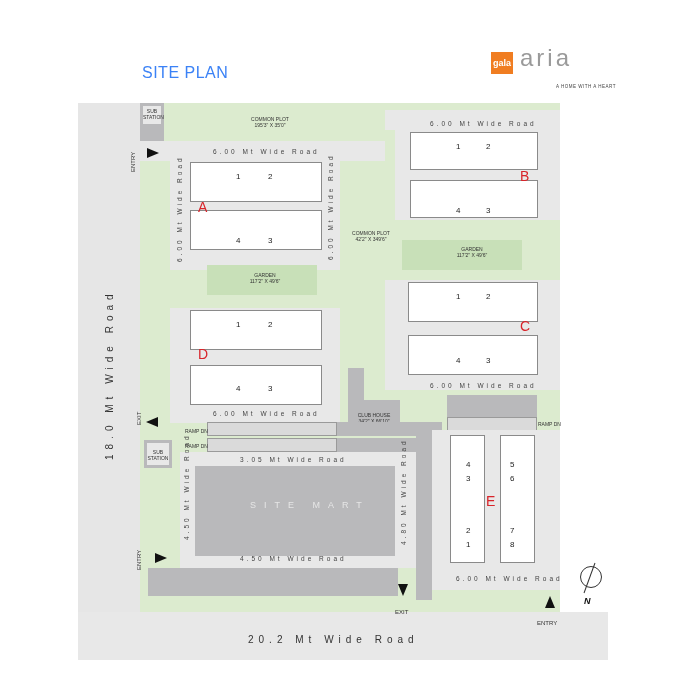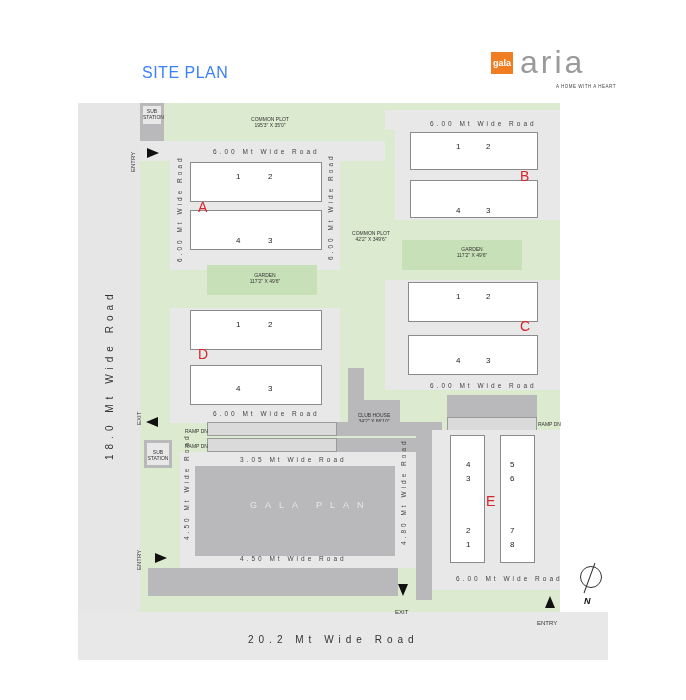--- a/index.html
+++ b/index.html
@@ -12,21 +12,21 @@
   .road{background:#e8e8e8;}
   .dark{background:#b9b9bb;}
   .bld{background:#ffffff;border:1px solid #8a8a8a;box-sizing:border-box;}
   .title{font-size:16px;color:#3b82f6;letter-spacing:0.5px;}
   .rl{font-size:6.5px;color:#444;letter-spacing:3px;white-space:nowrap;}
   .vert{transform:rotate(-90deg);transform-origin:left top;}
   .tag{font-size:5px;color:#333;text-align:center;line-height:6px;}
   .blk{color:#d8242a;font-size:14px;}
   .unit{font-size:8px;color:#222;}
   .logo-box{background:#f07d21;color:#fff;font-size:9px;font-weight:bold;text-align:center;line-height:22px;}
-  .logo-text{font-size:32px;color:#9a9a9a;letter-spacing:3px;font-weight:300;}
+  .logo-text{font-size:24px;color:#9a9a9a;letter-spacing:3px;font-weight:300;}
   .slogan{font-size:4.5px;color:#444;letter-spacing:0.5px;}
   .bigroad{font-size:10px;color:#333;letter-spacing:5px;white-space:nowrap;}
   .ramp{background:#dadada;border:1px solid #9a9a9a;box-sizing:border-box;}
 </style>
 </head>
 <body>
 
 <div class="abs sheet"></div>
 <div class="abs white" style="left:78px;top:35px;width:530px;height:68px;"></div>
 <div class="abs white" style="left:560px;top:103px;width:48px;height:512px;"></div>
@@ -123,21 +123,21 @@
 <div class="abs tag" style="left:185px;top:443px;">RAMP DN</div>
 <div class="abs dark" style="left:447px;top:395px;width:90px;height:22px;"></div>
 <div class="abs ramp" style="left:447px;top:417px;width:90px;height:14px;"></div>
 <div class="abs tag" style="left:538px;top:421px;">RAMP DN</div>
 
 <div class="abs dark" style="left:144px;top:440px;width:28px;height:28px;"></div>
 <div class="abs road tag" style="left:147px;top:443px;width:22px;height:16px;padding-top:6px;">SUB STATION</div>
 
 <div class="abs road" style="left:180px;top:452px;width:255px;height:116px;"></div>
 <div class="abs dark" style="left:195px;top:466px;width:200px;height:90px;"></div>
-<div class="abs" style="left:250px;top:500px;font-size:9px;color:#e6e6e6;letter-spacing:8px;">GALA PLAN</div>
+<div class="abs" style="left:250px;top:500px;font-size:9px;color:#e6e6e6;letter-spacing:8px;">SITE MART</div>
 <div class="abs rl" style="left:240px;top:456px;">3.05 Mt Wide Road</div>
 <div class="abs rl" style="left:240px;top:555px;">4.50 Mt Wide Road</div>
 <div class="abs rl vert" style="left:183px;top:540px;">4.50 Mt Wide Road</div>
 <div class="abs rl vert" style="left:400px;top:545px;">4.80 Mt Wide Road</div>
 
 <div class="abs dark" style="left:148px;top:568px;width:250px;height:28px;"></div>
 <div class="abs dark" style="left:416px;top:430px;width:16px;height:170px;"></div>
 
 <div class="abs road" style="left:432px;top:430px;width:128px;height:160px;"></div>
 <div class="abs bld" style="left:450px;top:435px;width:35px;height:128px;"></div>

